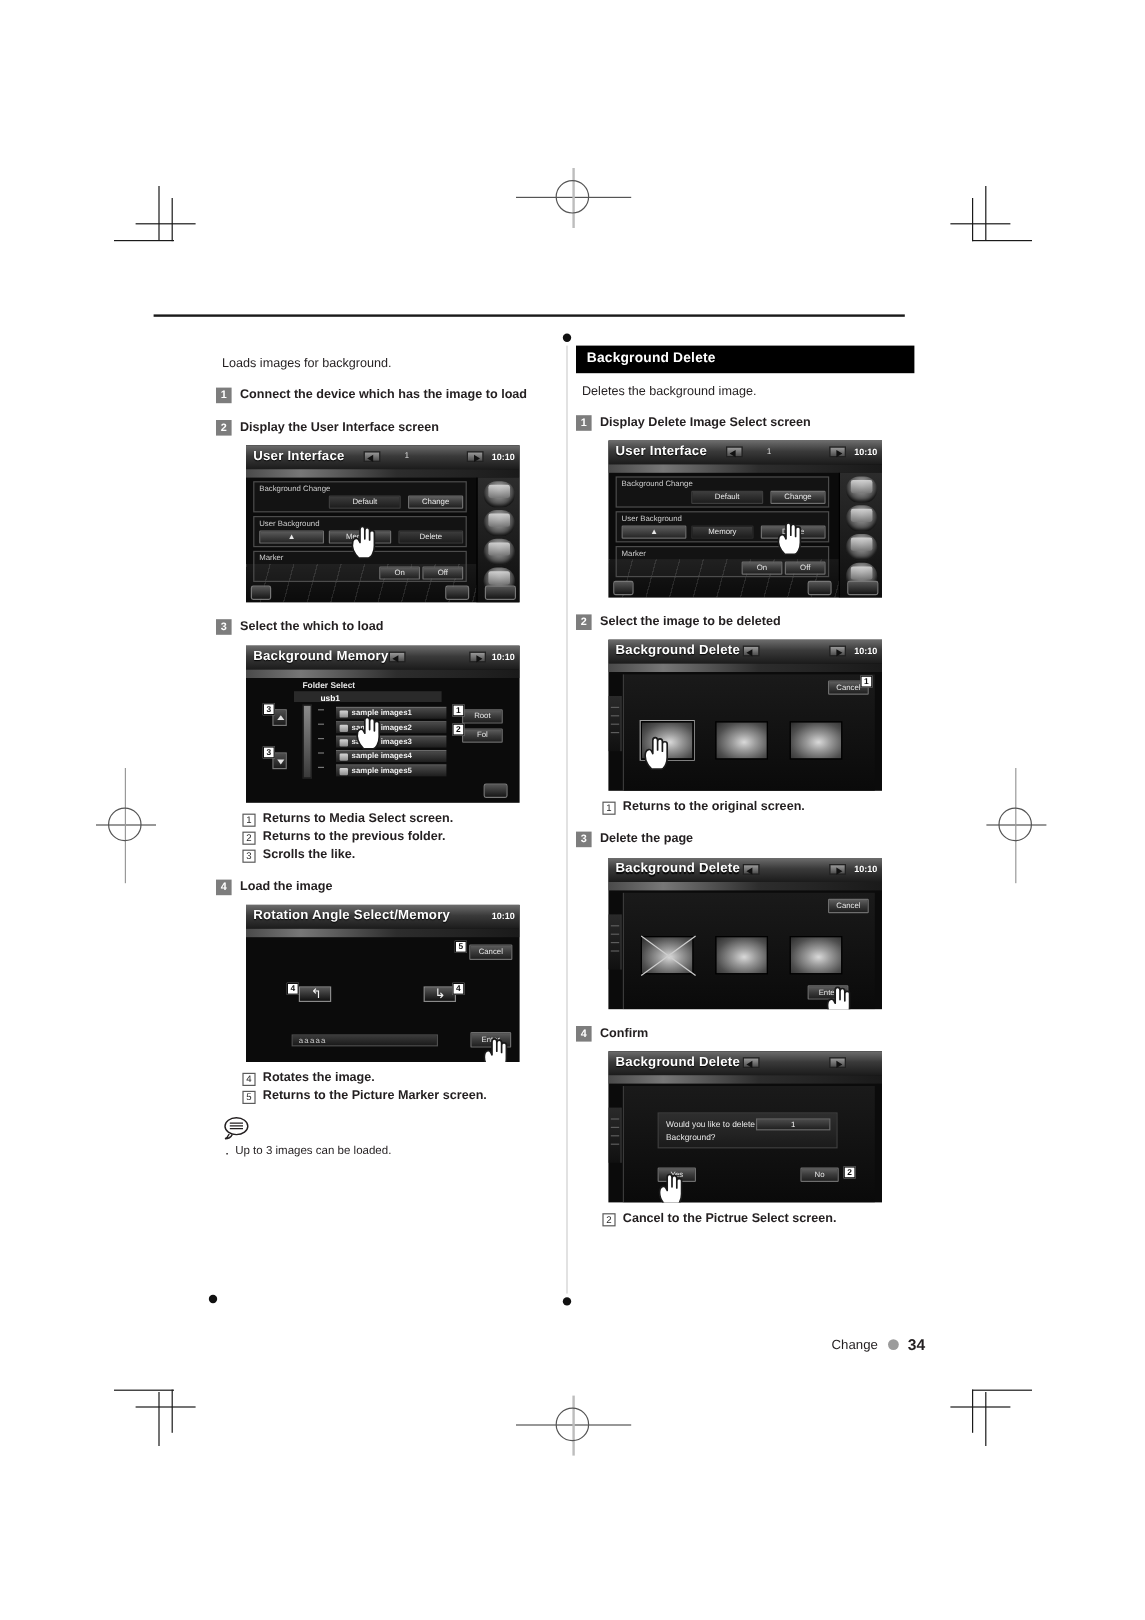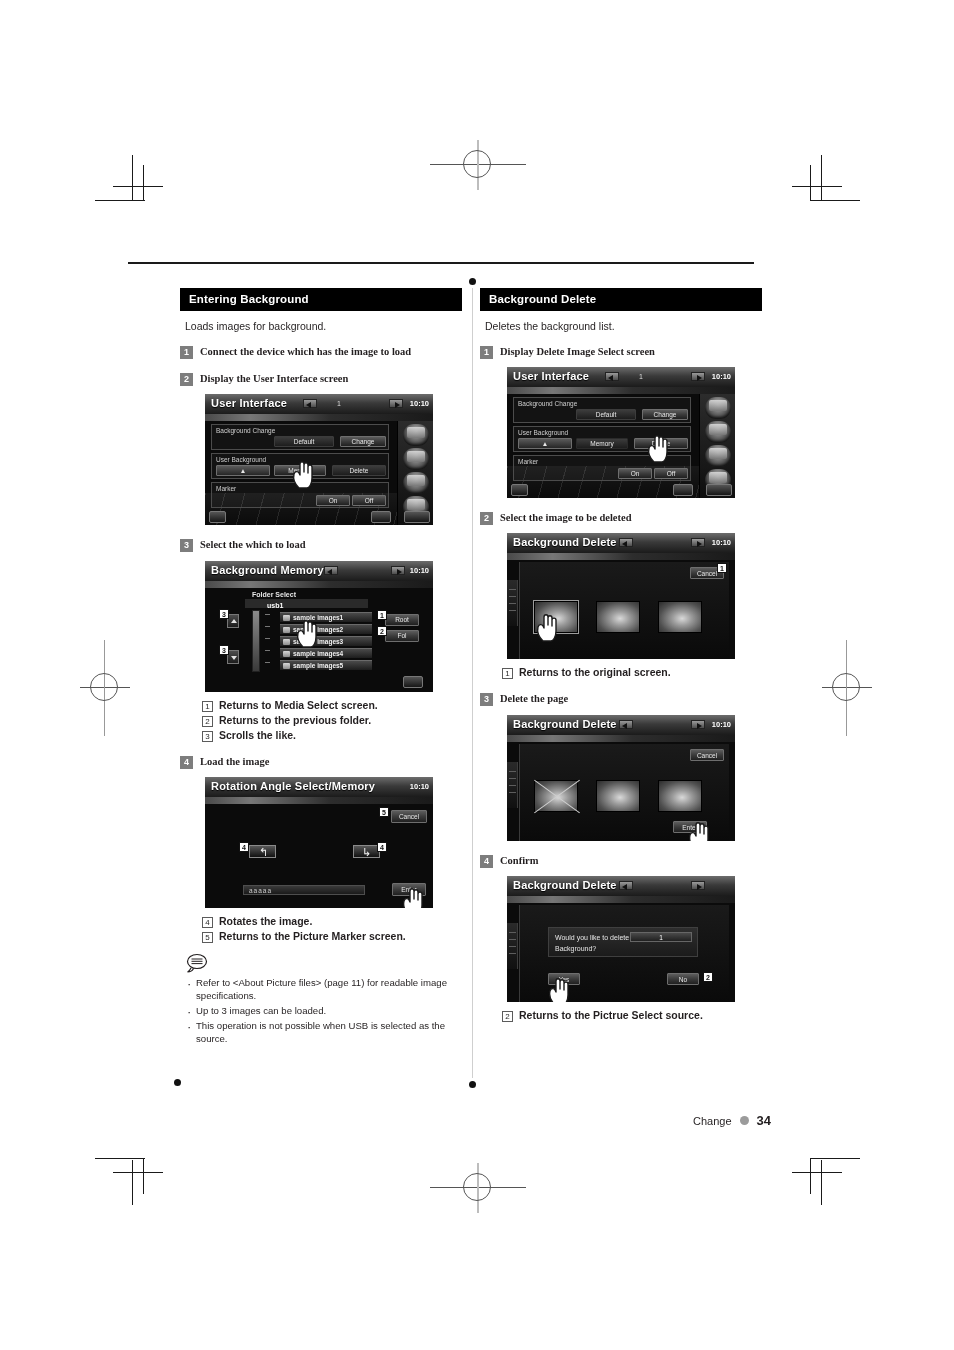--- a/index.html
+++ b/index.html
@@ -48,21 +48,21 @@
   
   .step { display:flex; align-items:flex-start; margin-top: 13px; }
   .step .num {
     flex: 0 0 auto;
     width: 13px; height: 13px;
     background: #7d7d7d;
     color:#fff; font-size:9px; font-weight:bold;
     text-align:center; line-height:13px;
     margin-right:7px; margin-top:1px;
   }
-  .step .txt { font-size:10.5px; font-weight:bold; color:#231f20; line-height:1.35;font-family:Liberation Serif, serif; }
+  .step .txt { font-size:10.5px; font-weight:bold; color:#231f20; line-height:1.35; }
 
   
   .reflist { margin: 7px 0 0 22px; }
   .refrow { display:flex; align-items:flex-start; margin-bottom:2px; }
   .refrow .rnum {
     flex:0 0 auto; width:11px; height:11px;
     border:1px solid #5b5b5b; color:#2a2a2a;
     font-size:8px; text-align:center; line-height:10px;
     margin-right:6px; margin-top:2px; background:#fff;
   }
@@ -329,21 +329,20 @@
     <div class="v" style="left:24px; top:0; height:96px;"></div>
     <div class="c" style="left:10px; top:33px; width:28px; height:28px;"></div>
   </div>
 
   <div class="rule-top"></div>
   <div class="col-divider"></div>
   <div class="left-dot"></div>
 
   <div class="col col-left">
 
-    <div class="sec-head">Entering Background</div>
     <div class="sec-intro">Loads images for background.</div>
 
     <div class="step">
       <div class="num">1</div>
       <div class="txt">Connect the device which has the image to load</div>
     </div>
 
     <div class="step">
       <div class="num">2</div>
       <div class="txt">Display the User Interface screen</div>
@@ -518,31 +517,29 @@
       <div class="note-icon">
         <svg viewBox="0 0 24 20" width="24" height="20">
           <ellipse cx="12" cy="8.5" rx="9.5" ry="7" fill="none" stroke="#231f20" stroke-width="1.2"></ellipse>
           <path d="M6 15 C5 17 4 18.5 2.5 19 C5 19 7.5 17.5 8.5 15.5" fill="none" stroke="#231f20" stroke-width="1.2"></path>
           <line x1="6.5" y1="6" x2="17.5" y2="6" stroke="#231f20" stroke-width="1"></line>
           <line x1="6.5" y1="8.3" x2="17.5" y2="8.3" stroke="#231f20" stroke-width="1"></line>
           <line x1="6.5" y1="10.6" x2="17.5" y2="10.6" stroke="#231f20" stroke-width="1"></line>
         </svg>
       </div>
       <ul>
-        <li>Refer to &lt;About Picture files&gt; (page 11) for readable image specifications.</li>
         <li>Up to 3 images can be loaded.</li>
-        <li>This operation is not possible when USB is selected as the source.</li>
       </ul>
     </div>
   </div>
 
   <div class="col col-right">
 
     <div class="sec-head">Background Delete</div>
-    <div class="sec-intro">Deletes the background list.</div>
+    <div class="sec-intro">Deletes the background image.</div>
 
     <div class="step">
       <div class="num">1</div>
       <div class="txt">Display Delete Image Select screen</div>
     </div>
 
     <div class="screen scr-h" style="margin-left:27px;">
       <div class="sbar"></div>
       <div class="sbar-under"></div>
       <div class="sttl">User Interface</div>
@@ -713,21 +710,21 @@
           <svg viewBox="0 0 26 30">
               <path d="M8 29 C3 24 2 19 3 15 C4 12 7 12 8 14 L9 16 L9 5 C9 2 13 2 13 5 L13 13 L13 6 C13 3 17 3 17 6 L17 14 L17 8 C17 5.5 21 5.5 21 8 L21 19 C21 25 18 29 16 29 Z" fill="#ffffff" stroke="#1a1a1a" stroke-width="1.4" stroke-linejoin="round"></path>
             </svg>
         </div>
       </div>
     </div>
 
     <div class="reflist">
       <div class="refrow">
         <div class="rnum">2</div>
-        <div class="rtxt">Returns to the Pictrue Select source.</div>
+        <div class="rtxt">Cancel to the Pictrue Select screen.</div>
       </div>
     </div>
   </div>
 
   <div class="footer">
     <span class="lang">Change</span>
     <span class="dot"></span>
     <span class="pg">34</span>
   </div>
 

